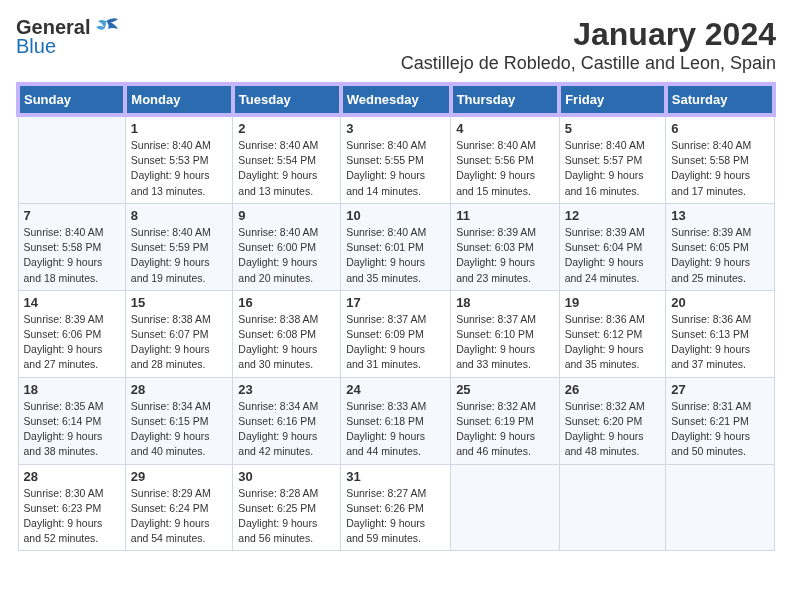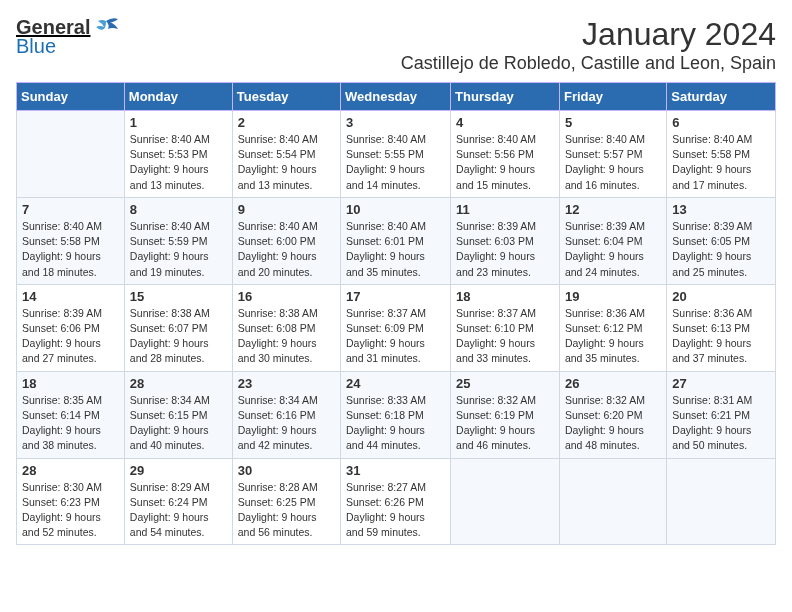--- a/index.html
+++ b/index.html
@@ -17,47 +17,46 @@
       margin-bottom: 8px;
     }
     .logo {
       display: flex;
       flex-direction: column;
       align-items: flex-start;
     }
     .logo-row {
       display: flex;
       align-items: center;
-      text-decoration: underline;
     }
     .title-section {
       text-align: right;
     }
     .month-title {
       font-size: 32px;
-      font-weight: normal;
+      font-weight: bold;
       color: #333;
     }
     .location-title {
       font-size: 18px;
       color: #333;
     }
     table {
       width: 100%;
       border-collapse: collapse;
       font-size: 11px;
     }
     thead tr th {
       background-color: #2b6cb0;
       color: #fff;
       padding: 6px 4px;
       text-align: left;
       font-size: 13px;
       font-weight: bold;
-      border: 1px solid #c4b5fd;
+      border: 4px solid #c4b5fd;
     }
     tbody tr td {
       vertical-align: top;
       padding: 4px 5px;
       border: 1px solid #d0d8e4;
       background: #fff;
       min-height: 80px;
       width: 113px;
     }
     tbody tr:nth-child(even) td {

